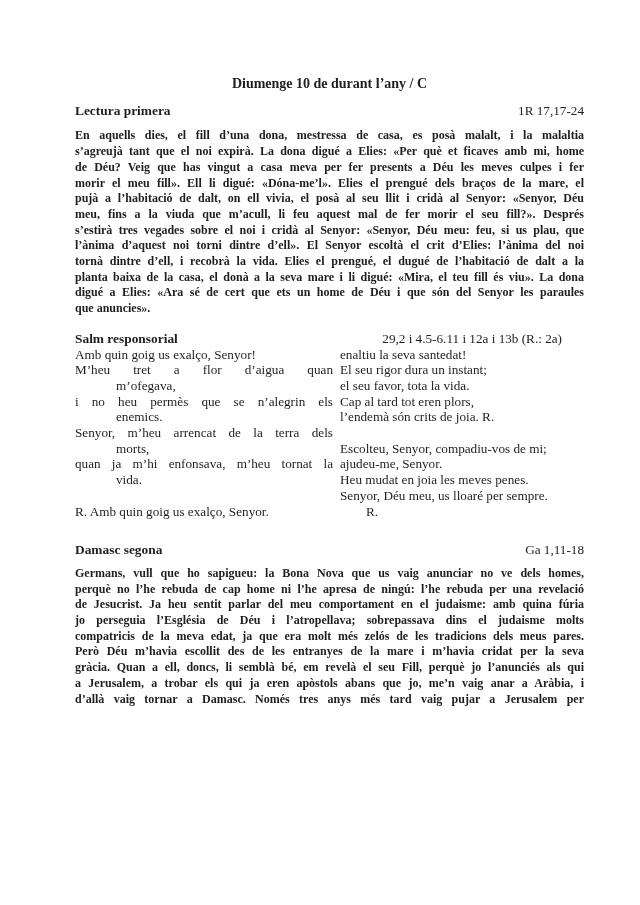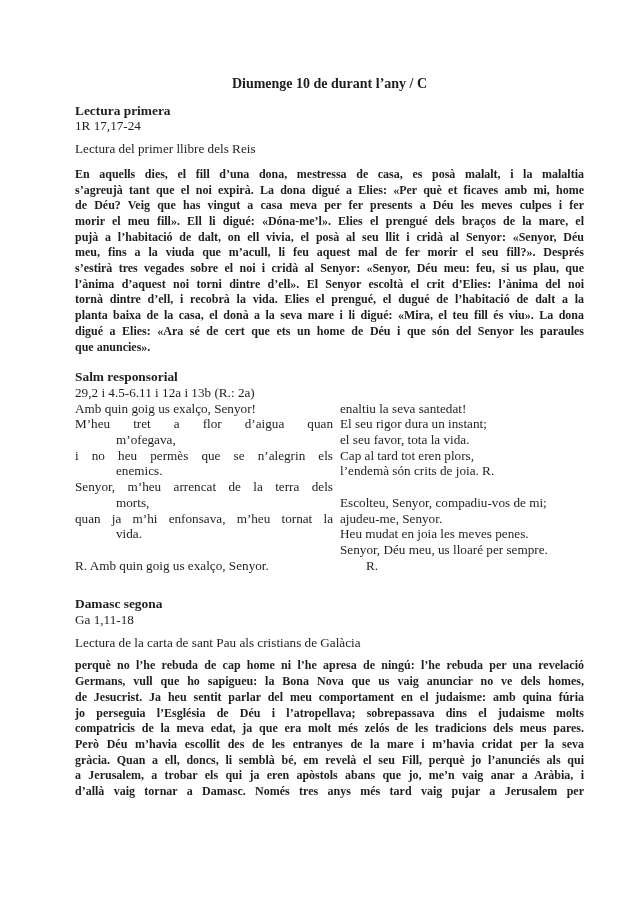--- a/index.html
+++ b/index.html
@@ -29,21 +29,20 @@
     text-align: center;
     margin-bottom: 11px;
   }
 
   .hrow {
     display: flex;
     justify-content: space-between;
     align-items: baseline;
     font-size: 13.2px;
     line-height: 15.7px;
-    flex-direction: column;
   }
   .hrow .heading { font-weight: bold; font-size: 13.4px; }
   .hrow .ref { font-size: 13.2px; }
   .ref-psalm { padding-right: 22px; }
 
   .subtitle {
     font-size: 13.2px;
     line-height: 15.7px;
     margin-top: 7px;
   }
@@ -77,21 +76,20 @@
 
 <div class="page">
   <div class="content">
 
     <div class="title">Diumenge 10 de durant l’any / C</div>
 
     <div class="hrow">
       <span class="heading">Lectura primera</span>
       <span class="ref">1R 17,17-24</span>
     </div>
-    <div class="subtitle">Lectura del primer llibre dels Reis</div>
     <div class="para">
       <div class="ln jl">En aquells dies, el fill d’una dona, mestressa de casa, es posà malalt, i la malaltia</div>
       <div class="ln jl">s’agreujà tant que el noi expirà. La dona digué a Elies: «Per què et ficaves amb mi, home</div>
       <div class="ln jl">de Déu? Veig que has vingut a casa meva per fer presents a Déu les meves culpes i fer</div>
       <div class="ln jl">morir el meu fill». Ell li digué: «Dóna-me’l». Elies el prengué dels braços de la mare, el</div>
       <div class="ln jl">pujà a l’habitació de dalt, on ell vivia, el posà al seu llit i cridà al Senyor: «Senyor, Déu</div>
       <div class="ln jl">meu, fins a la viuda que m’acull, li feu aquest mal de fer morir el seu fill?». Després</div>
       <div class="ln jl">s’estirà tres vegades sobre el noi i cridà al Senyor: «Senyor, Déu meu: feu, si us plau, que</div>
       <div class="ln jl">l’ànima d’aquest noi torni dintre d’ell». El Senyor escoltà el crit d’Elies: l’ànima del noi</div>
       <div class="ln jl">tornà dintre d’ell, i recobrà la vida. Elies el prengué, el dugué de l’habitació de dalt a la</div>
@@ -130,24 +128,23 @@
         <div class="ln">Heu mudat en joia les meves penes.</div>
         <div class="ln">Senyor, Déu meu, us lloaré per sempre.</div>
         <div class="ln ind2">R.</div>
       </div>
     </div>
 
     <div class="hrow second-head">
       <span class="heading">Damasc segona</span>
       <span class="ref">Ga 1,11-18</span>
     </div>
-    <div class="subtitle">Lectura de la carta de sant Pau als cristians de Galàcia</div>
     <div class="para para2">
+      <div class="ln jl">Germans, vull que ho sapigueu: la Bona Nova que us vaig anunciar no ve dels homes,</div>
       <div class="ln jl">perquè no l’he rebuda de cap home ni l’he apresa de ningú: l’he rebuda per una revelació</div>
-      <div class="ln jl">Germans, vull que ho sapigueu: la Bona Nova que us vaig anunciar no ve dels homes,</div>
       <div class="ln jl">de Jesucrist. Ja heu sentit parlar del meu comportament en el judaisme: amb quina fúria</div>
       <div class="ln jl">jo perseguia l’Església de Déu i l’atropellava; sobrepassava dins el judaisme molts</div>
       <div class="ln jl">compatricis de la meva edat, ja que era molt més zelós de les tradicions dels meus pares.</div>
       <div class="ln jl">Però Déu m’havia escollit des de les entranyes de la mare i m’havia cridat per la seva</div>
       <div class="ln jl">gràcia. Quan a ell, doncs, li semblà bé, em revelà el seu Fill, perquè jo l’anunciés als qui</div>
       <div class="ln jl">a Jerusalem, a trobar els qui ja eren apòstols abans que jo, me’n vaig anar a Aràbia, i</div>
       <div class="ln jl">d’allà vaig tornar a Damasc. Només tres anys més tard vaig pujar a Jerusalem per</div>
     </div>
 
   </div>

